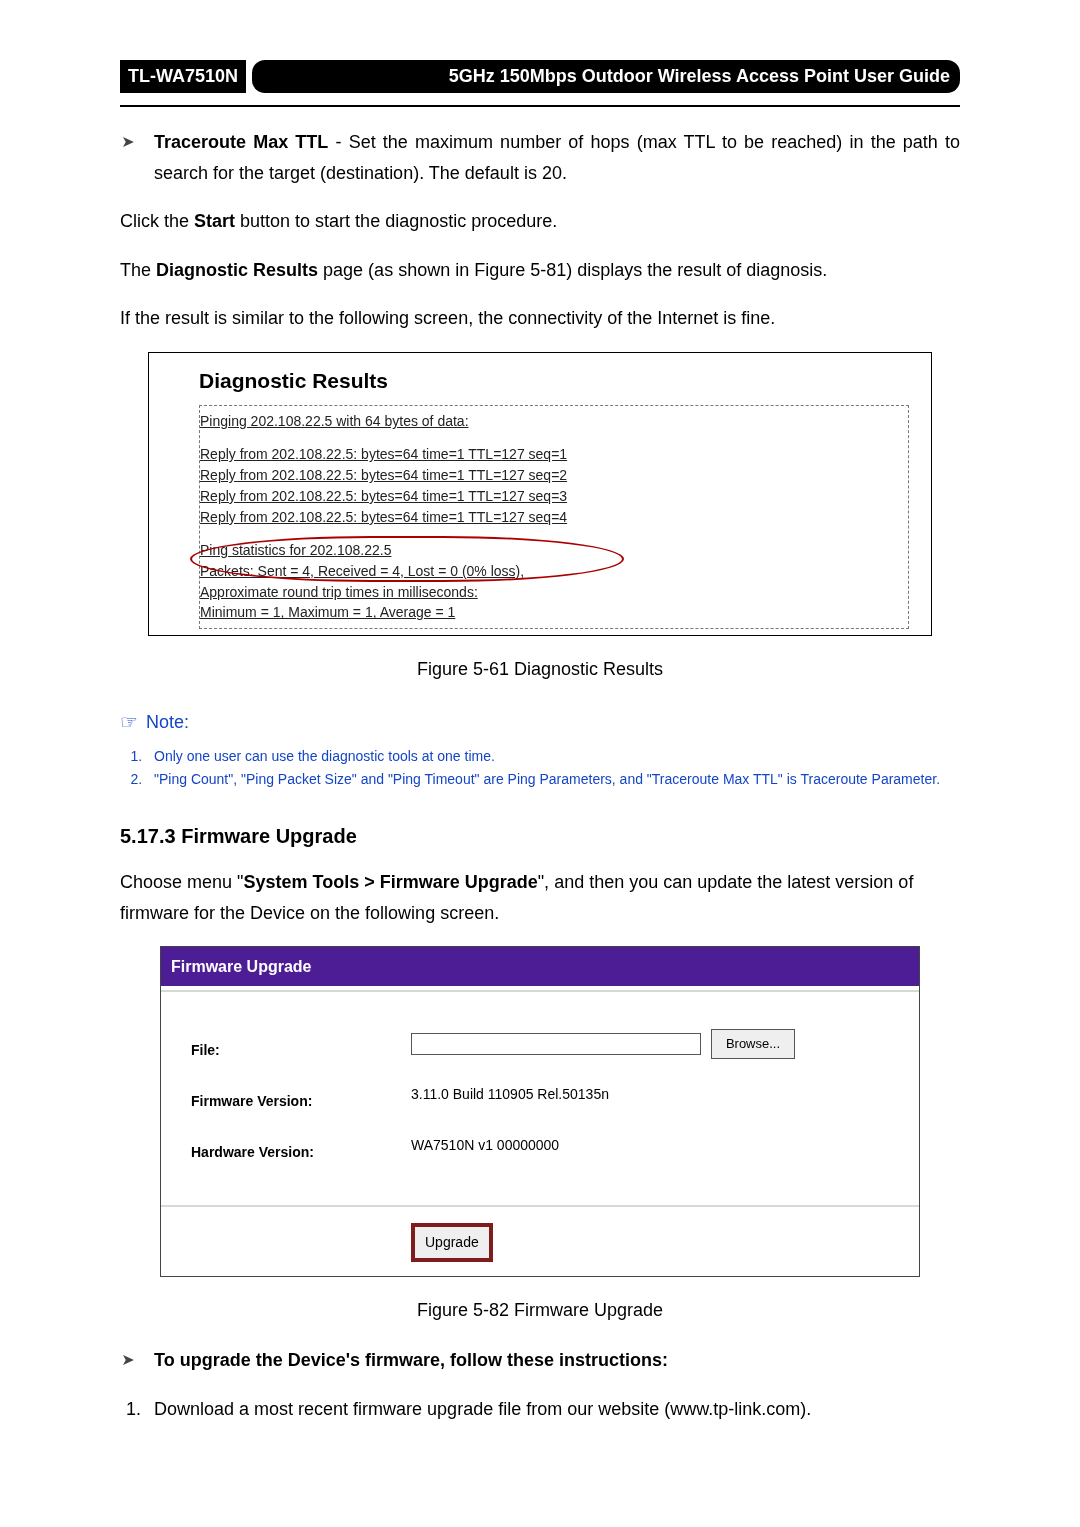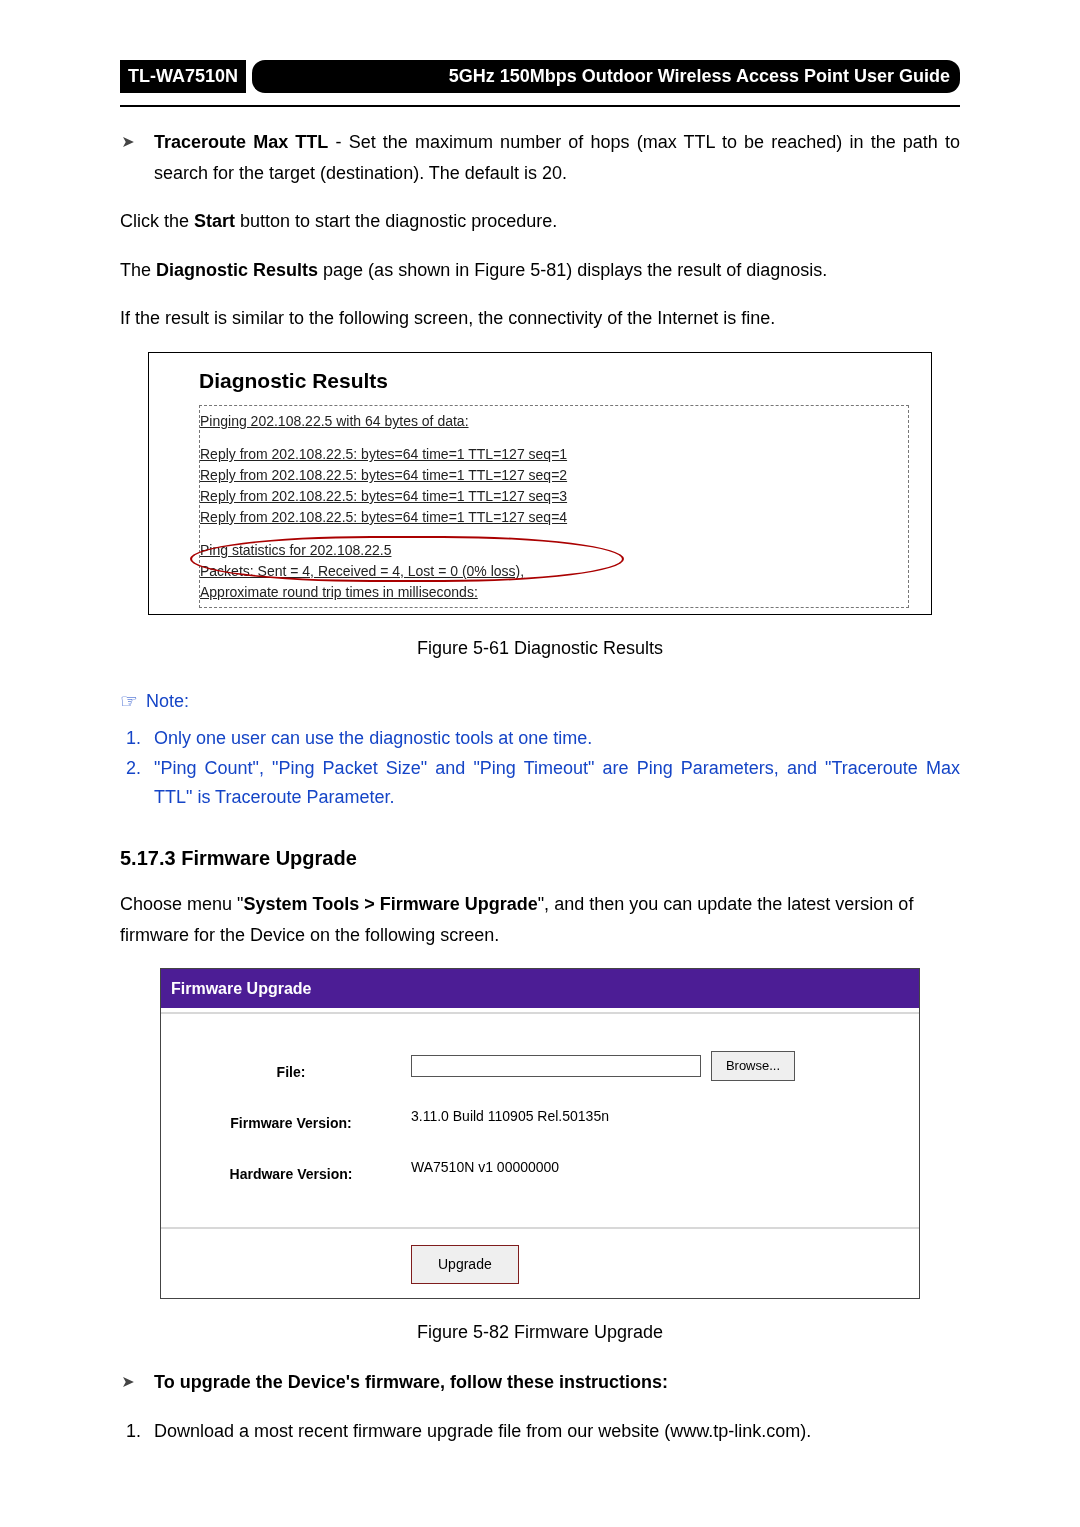--- a/index.html
+++ b/index.html
@@ -124,21 +124,21 @@
     font-size: 18px;
     margin: 6px 0 6px 0;
   }
   .note-head .hand {
     font-size: 20px;
   }
   ol.note-list {
     margin: 4px 0 28px 0;
     padding-left: 26px;
     color: #1545c7;
-    font-size: 18px;
+    font-size: 14px;
     line-height: 1.65;
     text-align: justify;
   }
   ol.note-list li { padding-left: 8px; }
   h3.section {
     font-size: 20px;
     font-weight: bold;
     margin: 16px 0 14px;
   }
   .fw-box {
@@ -156,21 +156,21 @@
   .fw-body {
     padding: 20px 30px 24px;
   }
   .fw-row {
     display: flex;
     align-items: center;
     margin-bottom: 12px;
   }
   .fw-label {
     flex: 0 0 200px;
-    text-align: center;
+    text-align: left;
     font-weight: bold;
     padding-right: 20px;
     font-size: 14px;
     margin-top: 15px;
   }
   .fw-field input.file {
     width: 290px;
     height: 22px;
     border: 1px solid #555;
     background: #fff;
@@ -190,23 +190,23 @@
   .fw-divider {
     height: 2px;
     background: #d8d8d8;
     margin: 4px 0 12px;
   }
   .fw-upgrade-row {
     display: flex;
   }
   .fw-upgrade-row .fw-label { visibility: hidden; }
   .fw-upgrade-row button.upgrade {
-    border: 1px solid #7f1d1d;
+    border: 4px solid #7f1d1d;
     background: #efefef;
-    padding: 4px 26px;
+    padding: 4px 10px;
     font-size: 14px;
     cursor: pointer;
   }
   .inst-list {
     margin: 10px 0 0;
     padding-left: 26px;
   }
   .inst-list li {
     padding-left: 8px;
     line-height: 1.7;
@@ -258,20 +258,21 @@
           <div class="sect">Pinging 202.108.22.5 with 64 bytes of data:</div>
           <div class="gap"></div>
           <div class="sect">Reply from 202.108.22.5:  bytes=64  time=1  TTL=127  seq=1</div>
           <div class="sect">Reply from 202.108.22.5:  bytes=64  time=1  TTL=127  seq=2</div>
           <div class="sect">Reply from 202.108.22.5:  bytes=64  time=1  TTL=127  seq=3</div>
           <div class="sect">Reply from 202.108.22.5:  bytes=64  time=1  TTL=127  seq=4</div>
           <div class="gap"></div>
           <div class="sect">Ping statistics for 202.108.22.5</div>
           <div class="sect">  Packets: Sent = 4, Received = 4, Lost = 0 (0% loss),</div>
           <div class="sect">Approximate round trip times in milliseconds:</div>
+          <div class="sect">  Minimum = 1, Maximum = 1, Average = 1</div>
         </div>
       </div>
       <div class="caption">Figure 5-61 Diagnostic Results</div>
     </div>
 
     <div class="note-head">
       <span class="hand">☞</span>
       <span>Note:</span>
     </div>
     <ol class="note-list">

